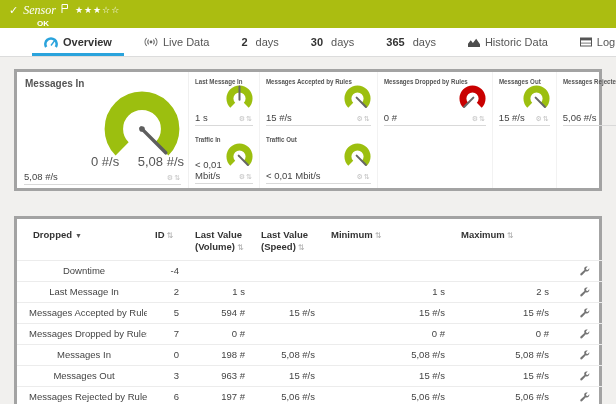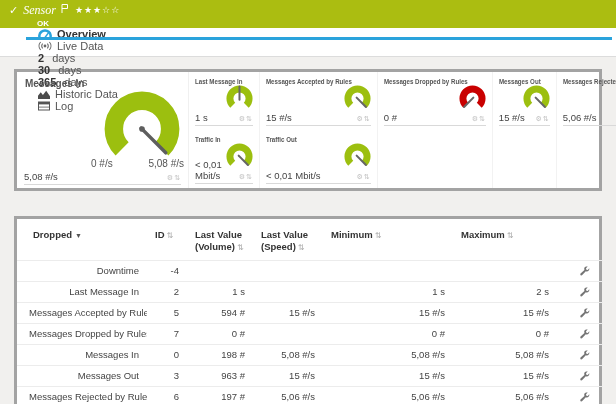--- a/index.html
+++ b/index.html
@@ -12,34 +12,34 @@
   
   .topbar { height:28px; background:#abbd11; color:#fff; padding:3px 10px 0 9px; }
   .topbar-line1 { display:flex; align-items:center; gap:5px; height:15px; }
   .check { font-size:11px; font-weight:bold; }
   .kind { font-style:italic; font-size:12px;font-family:Liberation Serif, serif; }
   .sensor-title { font-weight:bold; font-size:13px; letter-spacing:.1px; }
   .flag-ic { margin:-4px 0 0 0; }
   .stars { font-size:9px; letter-spacing:1px; margin-left:2px; margin-top:-1px; }
   .status-ok { font-size:8px; font-weight:bold; margin-left:28px; margin-top:1px; }
   
-  .tabbar { height:29px; background:#fff; border-bottom:1px solid #dcdcdc; display:flex; padding-left:22px;flex-direction:column; }
+  .tabbar { height:29px; background:#fff; border-bottom:1px solid #dcdcdc; display:flex; padding-left:28px; }
   .tab { display:flex; align-items:center; gap:5px; padding:0 16px; font-size:11px; color:#555; cursor:pointer; position:relative; white-space:nowrap; }
   .tab.active { color:#333; font-weight:bold; }
   .tab.active::after { content:""; position:absolute; left:4px; right:4px; bottom:0; height:3px; background:#2aa3dc; }
   .tab b { color:#333; font-weight:bold; margin-right:3px; }
   
   .content { padding:12px 14px 0; }
   .panel { background:#fff; border:3px solid #a3a3a3; }
   
   .gauges { height:122px; display:flex; margin-bottom:25px; }
   .g-primary { width:172px; position:relative; border-right:1px solid #f0f0f0; padding:6px 8px; flex:none; }
   .g-primary-title { font-size:10px; font-weight:bold; color:#555; }
   .g-big-svg { position:absolute; right:2px; top:13px; width:88px; height:88px; }
-  .g-scale { position:absolute; bottom:19px; font-size:10px; color:#555;margin-top:34px; }
+  .g-scale { position:absolute; bottom:19px; font-size:13px; color:#555;margin-top:34px; }
   .g-scale.min { left:74px; } .g-scale.max { right:4px; }
   .g-foot { position:absolute; left:7px; right:7px; bottom:3px; display:flex; justify-content:space-between; align-items:flex-end; border-bottom:1px solid #d9d9d9; padding-bottom:2px; }
   .g-val { font-size:9.5px; color:#444; }
   .g-ico { font-size:7px; color:#c3c3c3; letter-spacing:1px; cursor:pointer; }
   .g-grid { flex:1; display:grid; grid-template-columns:repeat(5,1fr); grid-template-rows:1fr 1fr; }
   .g-cell { position:relative; border-right:1px solid #f2f2f2; padding:5px 6px; }
   .g-cell:nth-child(5n) { border-right:none; }
   .g-title { font-size:7.5px; font-weight:bold; color:#555; white-space:nowrap; transform:scaleX(.82); transform-origin:left; }
   .g-svg { position:absolute; right:5px; top:12px; width:29px; height:29px; }
   .g-cell .g-foot { left:6px; right:6px; bottom:4px; }
@@ -49,21 +49,21 @@
   .n-mid { transform:rotate(-135deg); }
   .n-min { transform:rotate(90deg); }
   
   .table-panel { padding-top:5px; min-height:200px; }
   table { width:100%; border-collapse:collapse; table-layout:fixed; }
   th { font-size:9.5px; color:#333; text-align:left; vertical-align:top; padding:5px 8px 7px; font-weight:bold; line-height:1.25; }
   th.c-channel { text-align:left; padding-left:16px; }
   .sort-ic { font-size:8px; color:#a9a9a9; font-weight:normal; margin-left:2px; cursor:pointer; }
   .sort-tri { font-size:7px; color:#555; margin-left:3px; cursor:pointer; }
   td { font-size:9.5px; color:#444; text-align:right; padding:4px 8px; border-top:1px solid #ececec; white-space:nowrap; overflow:hidden; }
-  td.td-channel { text-align:right; padding-left:12px; }
+  td.td-channel { text-align:center; padding-left:12px; }
   td.td-wrench { padding-right:13px; cursor:pointer; }
   td.td-wrench svg { vertical-align:middle; }
 </style>
 </head>
 <body>
 
 <div class="topbar">
   <div class="topbar-line1">
     <span class="check">✓</span>
     <span class="kind">Sensor</span>

